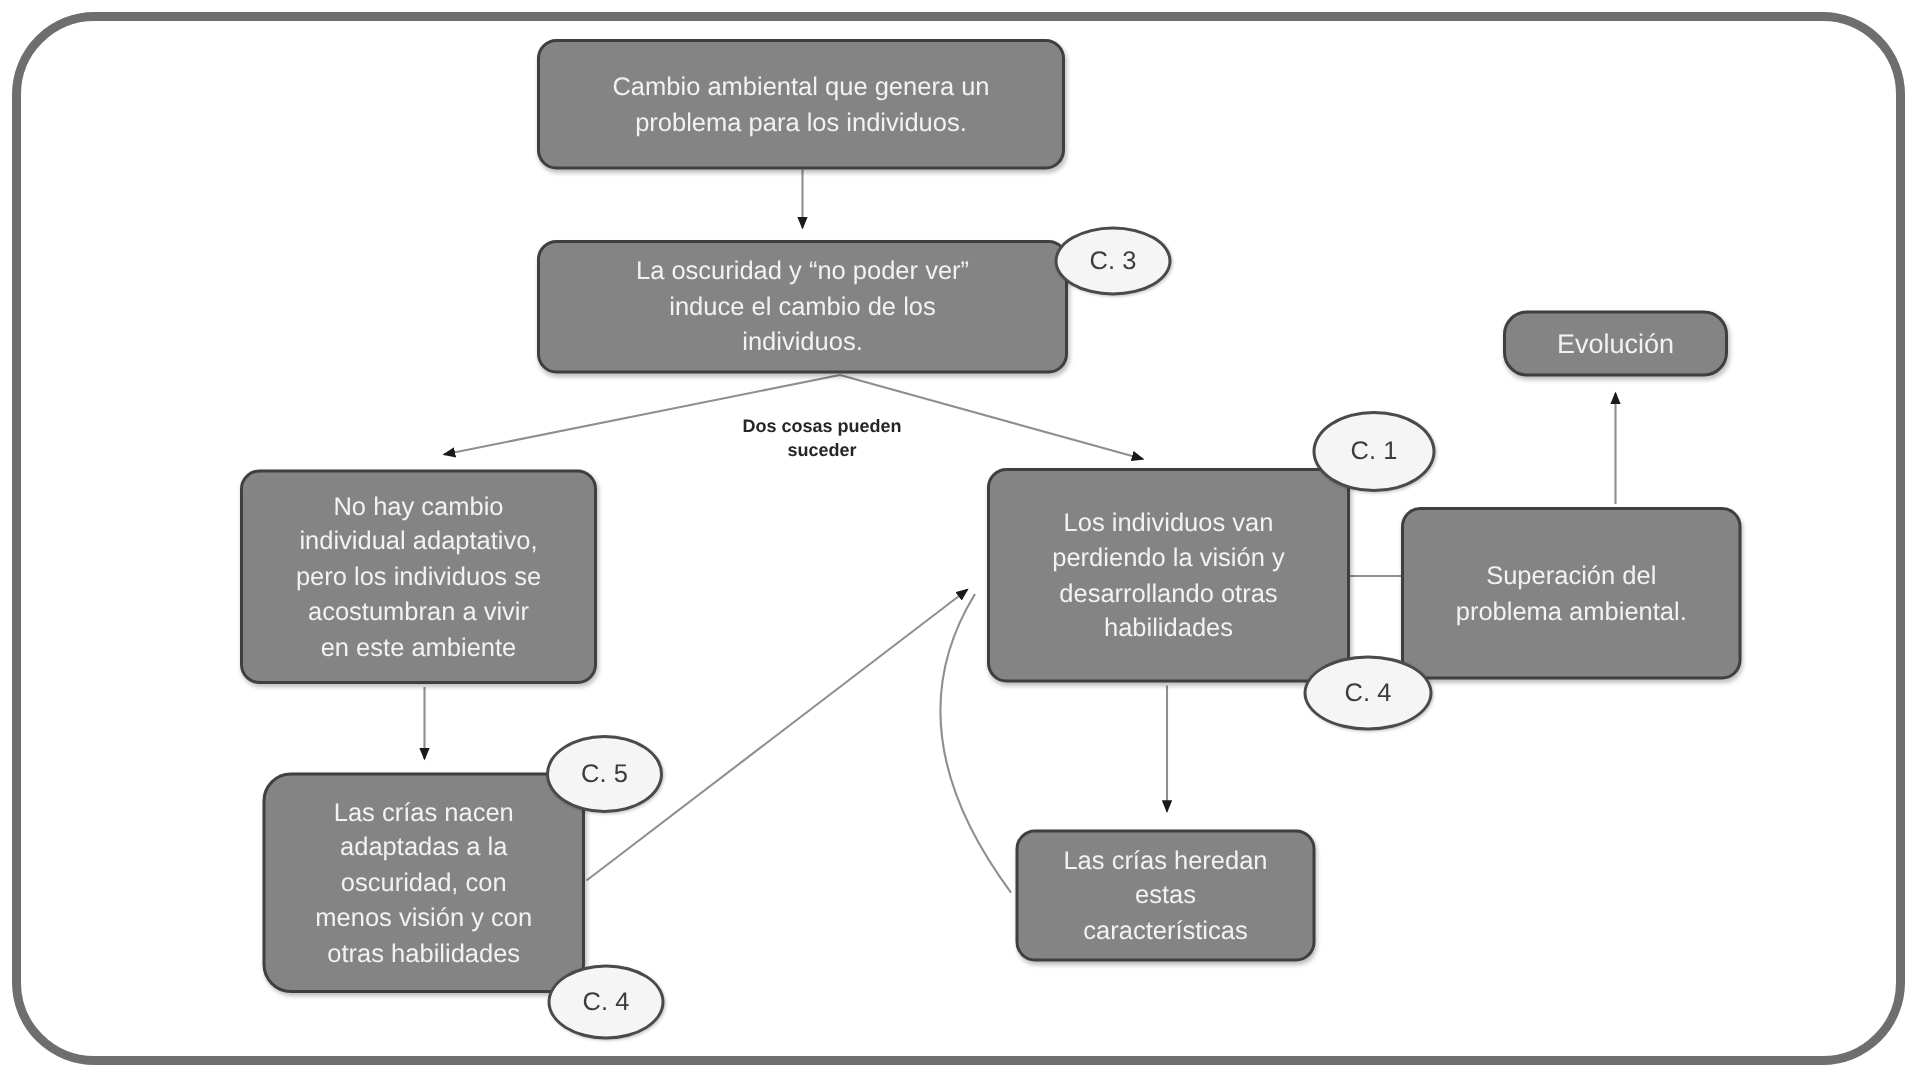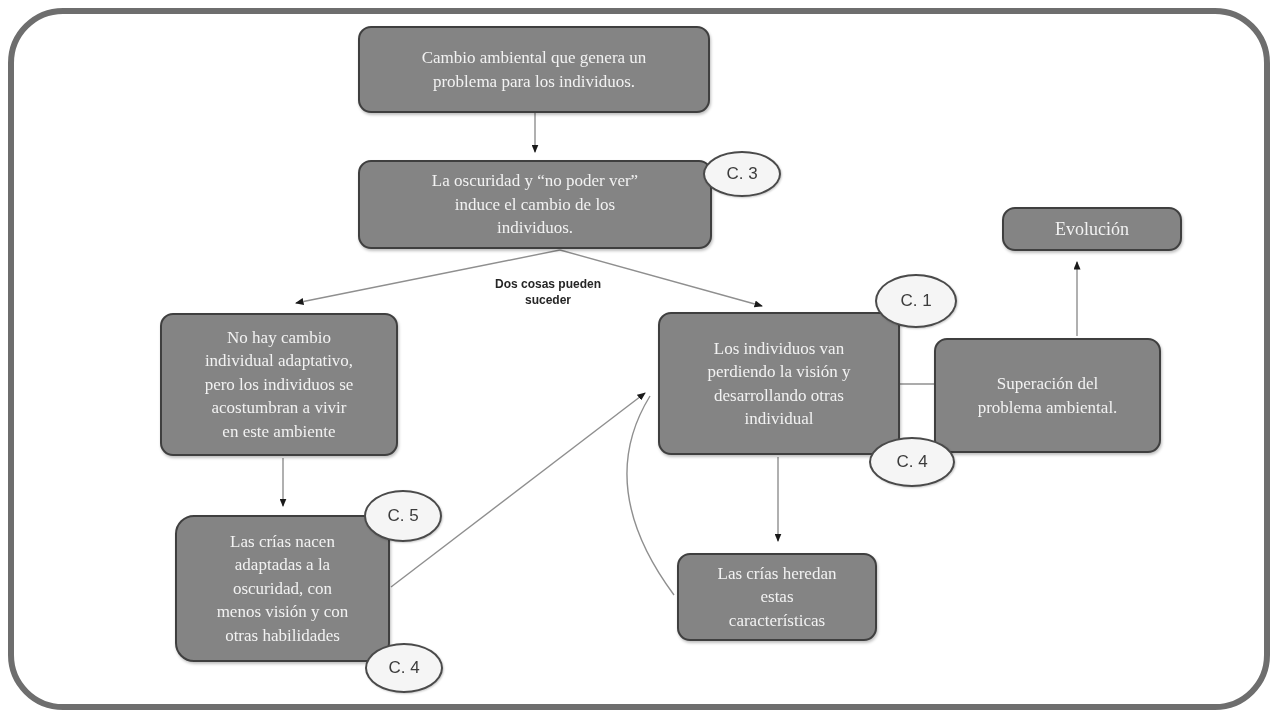--- a/index.html
+++ b/index.html
@@ -26,21 +26,20 @@
     background:var(--node_fill,#848484);
     border:2.5px solid var(--node_border,#3f3f3f);
     border-radius:13px;
     color:var(--node_text,#f2f2f2);
     display:flex;align-items:center;justify-content:center;
     text-align:center;
     font-size:17px;line-height:1.38;
     white-space:pre-line;
     padding:4px 8px;
     box-shadow:1px 2px 3px rgba(0,0,0,0.25);
-    font-family:Liberation Serif, serif;
   }
   .badge{
     position:absolute;
     box-sizing:border-box;
     background:var(--badge_fill,#f5f5f5);
     border:2.5px solid var(--badge_border,#4a4a4a);
     border-radius:50%;
     color:var(--badge_text,#3c3c3c);
     display:flex;align-items:center;justify-content:center;
     font-size:17px;font-weight:normal;
@@ -55,21 +54,21 @@
     white-space:pre-line;
   }
   
   .n-cambio      {left:358px;top:26px; width:352px;height:87px;}
   .n-oscuridad   {left:358px;top:160px;width:354px;height:89px;}
   .n-no-cambio   {left:160px;top:313px;width:238px;height:143px;}
   .n-crias-nacen {left:175px;top:515px;width:215px;height:147px;border-radius:19px;}
   .n-individuos  {left:658px;top:312px;width:242px;height:143px;}
   .n-heredan     {left:677px;top:553px;width:200px;height:88px;}
   .n-superacion  {left:934px;top:338px;width:227px;height:115px;}
-  .n-evolucion   {left:1002px;top:207px;width:180px;height:44px;font-size:18px;}
+  .n-evolucion   {left:1002px;top:207px;width:150px;height:44px;font-size:18px;border-radius:16px;}
   
   .b-c3 {left:703px;top:151px;width:78px;height:46px;}
   .b-c1 {left:875px;top:274px;width:82px;height:54px;}
   .b-c4r{left:869px;top:437px;width:86px;height:50px;}
   .b-c5 {left:364px;top:490px;width:78px;height:52px;}
   .b-c4l{left:365px;top:643px;width:78px;height:50px;}
   .b-c6 {left:852px;top:528px;width:80px;height:53px;}
   .caption{left:448px;top:277px;width:200px;}
 </style>
 </head>
@@ -113,21 +112,21 @@
 
   <div class="node n-crias-nacen">Las crías nacen
 adaptadas a la
 oscuridad, con
 menos visión y con
 otras habilidades</div>
 
   <div class="node n-individuos">Los individuos van
 perdiendo la visión y
 desarrollando otras
-individual</div>
+habilidades</div>
 
   <div class="node n-heredan">Las crías heredan
 estas
 características</div>
 
   <div class="node n-superacion">Superación del
 problema ambiental.</div>
 
   <div class="node n-evolucion">Evolución</div>
 

